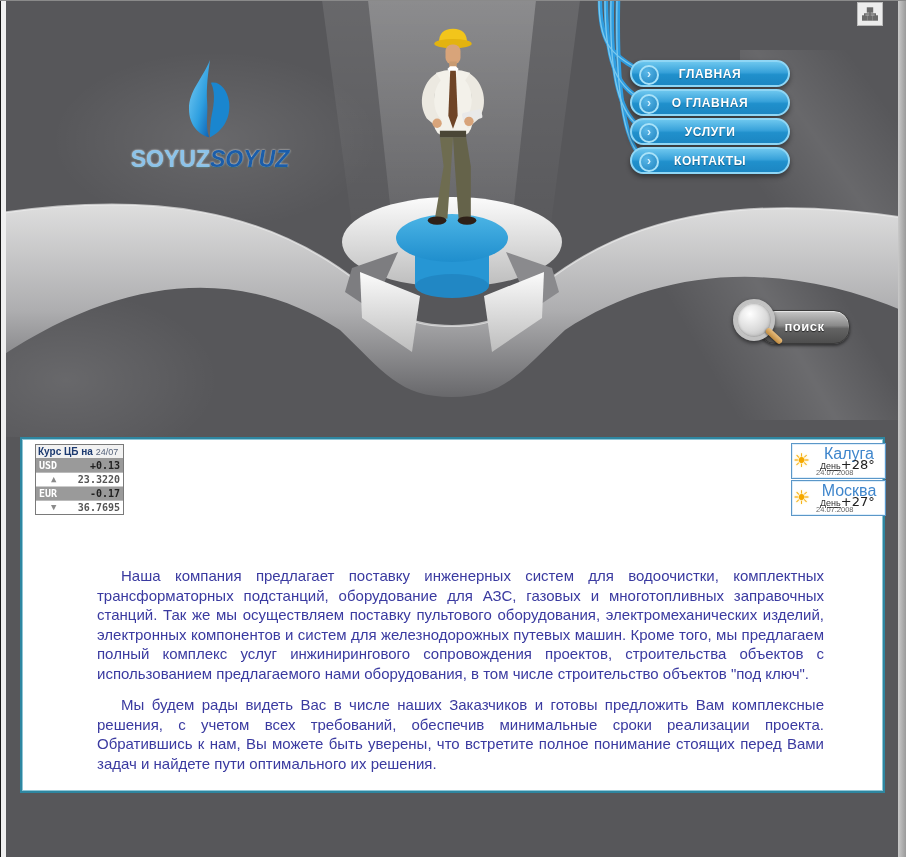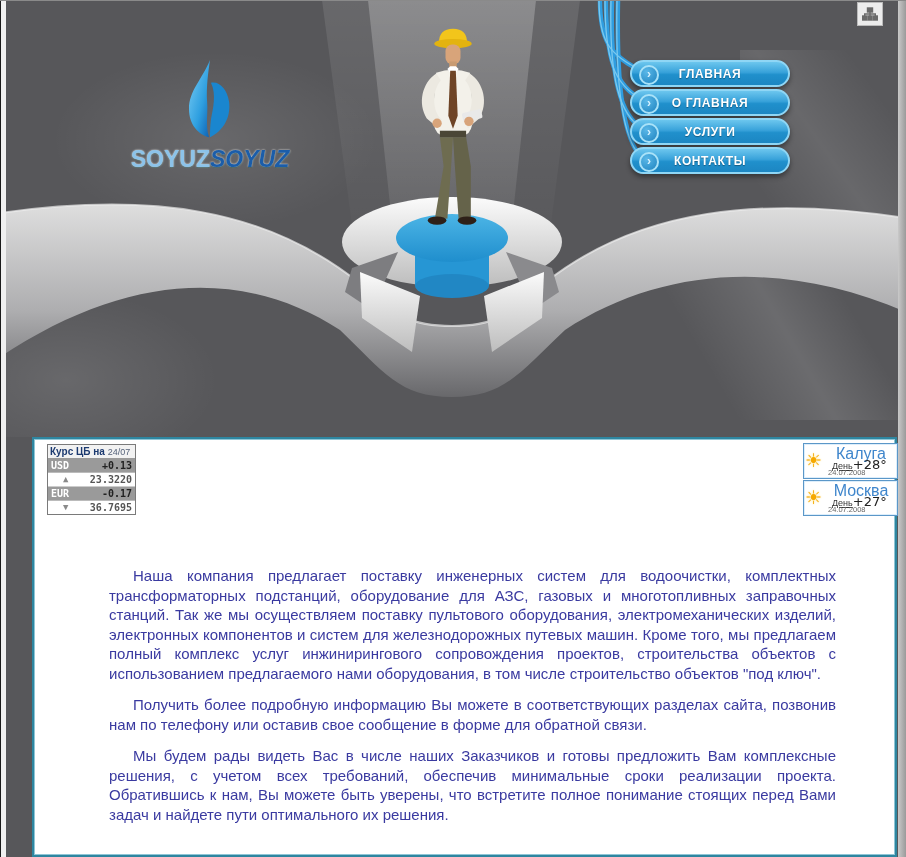--- a/index.html
+++ b/index.html
@@ -43,22 +43,22 @@
   .search-pill{position:absolute;left:28px;top:13px;width:89px;height:32px;border-radius:16px;
      background:linear-gradient(180deg,#c6c6c6,#8b8b8b 45%,#636363 55%,#4e4e4e);
      border:1px solid #3a3a3a;box-shadow:0 2px 3px rgba(0,0,0,.5), inset 0 1px 1px rgba(255,255,255,.6);
      color:#fff;font-weight:bold;font-size:13px;letter-spacing:.5px;text-align:center;line-height:32px;text-shadow:0 1px 1px #222;}
   .mag{position:absolute;left:2px;top:2px;width:34px;height:34px;border-radius:50%;
      background:radial-gradient(circle at 38% 32%,#ffffff,#d9d9d9 55%,#aaa);
      border:4px solid #c2c2c2;box-shadow:0 2px 4px rgba(0,0,0,.5), inset 0 0 3px #888;box-sizing:content-box;}
   .mag-handle{position:absolute;left:33px;top:36px;width:20px;height:6px;border-radius:3px;
      background:linear-gradient(180deg,#e8bd7e,#c08a3e);transform:rotate(43deg);box-shadow:0 1px 2px rgba(0,0,0,.5);}
   
-  .content{position:absolute;left:20px;top:437px;width:865px;height:420px;box-sizing:border-box;
-     background:#fff;border:2px solid #2e86a0;box-shadow:inset 0 0 0 1px #8fc6d6;margin-left:12px;}
+  .content{position:absolute;left:20px;top:437px;width:865px;height:356px;box-sizing:border-box;
+     background:#fff;border:2px solid #2e86a0;box-shadow:inset 0 0 0 1px #8fc6d6;}
   
   .cur{position:absolute;left:13px;top:5px;width:87px;border:1px solid #7a7a7a;background:#fff;
      font-family:"DejaVu Sans Mono",monospace;font-size:10px;z-index:5;}
   .cur-head{background:#f2f2f2;color:#1c3a70;font-weight:bold;padding:1px 2px;border-bottom:1px solid #9a9a9a;font-family:"Liberation Sans",sans-serif;font-size:10px;}
   .cur-head .d{color:#55627a;font-weight:normal;font-size:9px;}
   .cur-row{display:flex;justify-content:space-between;padding:0 3px;height:13px;line-height:13px;}
   .cur-code{background:#9a9a9a;color:#fff;font-weight:bold;border-bottom:1px solid #bbb;}
   .cur-code .chg{color:#222;}
   .cur-val{background:#fff;color:#555;font-weight:bold;border-bottom:1px solid #ccc;}
   .cur-val .tri{color:#8a8a8a;font-size:9px;padding-left:12px;}
@@ -189,20 +189,25 @@
   </div>
   <div class="menu-item" style="top:118px">
     <span class="menu-dot">›</span>
     <span class="lbl">УСЛУГИ</span>
   </div>
   <div class="menu-item" style="top:147px">
     <span class="menu-dot">›</span>
     <span class="lbl">КОНТАКТЫ</span>
   </div>
 
+  <div class="search">
+    <div class="search-pill">поиск</div>
+    <div class="mag"></div>
+    <div class="mag-handle"></div>
+  </div>
 </div>
 
 <div class="content">
 
   <div class="cur">
     <div class="cur-head">
       <span>Курс ЦБ на</span>
       <span class="d">24/07</span>
     </div>
     <div class="cur-row cur-code">
@@ -232,21 +237,20 @@
   <div class="wx" style="top:41px">
     <span class="sun">☀</span>
     <span class="city">Москва</span>
     <span class="trow"><span class="per">День</span><span class="tmp">+27°</span></span>
     <span class="date">24.07.2008</span>
   </div>
 
 
   <div class="text-wrap">
     <p>Наша компания предлагает поставку инженерных систем для водоочистки, комплектных трансформаторных подстанций, оборудование для АЗС, газовых и многотопливных заправочных станций. Так же мы осуществляем поставку пультового оборудования, электромеханических изделий, электронных компонентов и систем для железнодорожных путевых машин. Кроме того, мы предлагаем полный комплекс услуг инжинирингового сопровождения проектов, строительства объектов с использованием предлагаемого нами оборудования, в том числе строительство объектов "под ключ".</p>
-    <p>Получить более подробную информацию Вы можете в соответствующих разделах сайта, позвонив нам по телефону или оставив свое сообщение в форме для обратной связи.</p>
     <p>Мы будем рады видеть Вас в числе наших Заказчиков и готовы предложить Вам комплексные решения, с учетом всех требований, обеспечив минимальные сроки реализации проекта. Обратившись к нам, Вы можете быть уверены, что встретите полное понимание стоящих перед Вами задач и найдете пути оптимального их решения.</p>
   </div>
 </div>
 
 <div class="edge-left"></div>
 <div class="edge-right"></div>
 <div class="edge-top"></div>
 
 <div class="sitemap-btn">
   <svg width="16" height="14">

